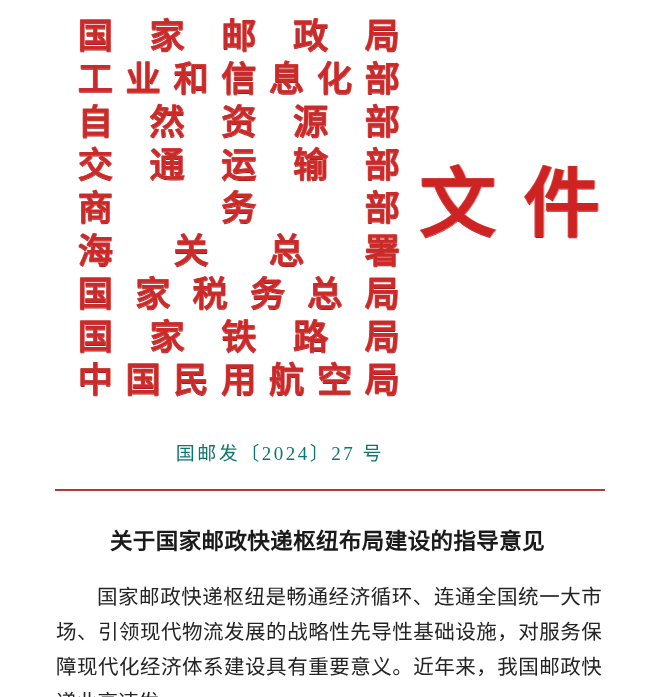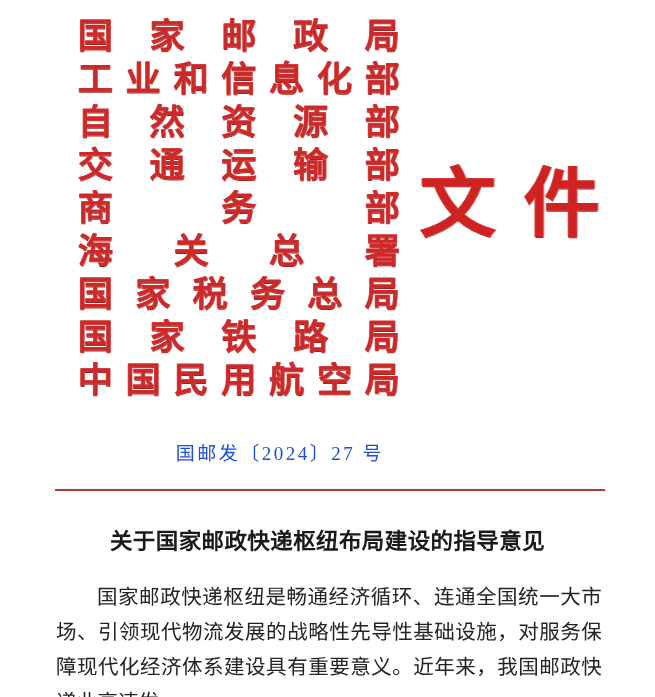--- a/index.html
+++ b/index.html
@@ -86,21 +86,21 @@
   
   .doc-number {
     position: absolute;
     left: 0;
     top: 440px;
     width: 560px;
     text-align: center;
     font-family: "Liberation Serif", "DejaVu Serif", serif;
     font-size: 19px;
     line-height: 28px;
-    color: #1d4ed8;
+    color: #0f766e;
     letter-spacing: 2.5px;
   }
 
   
   .red-rule {
     position: absolute;
     left: 55px;
     top: 489px;
     width: 550px;
     height: 2px;

